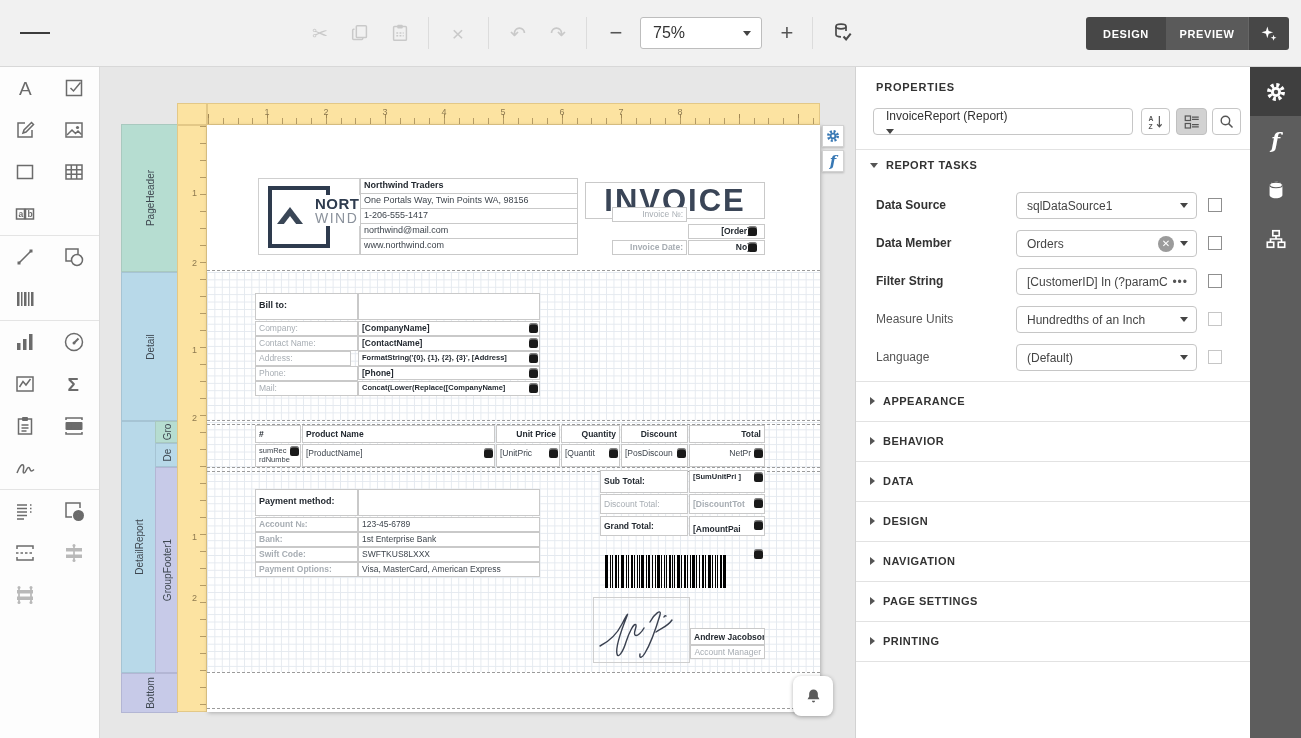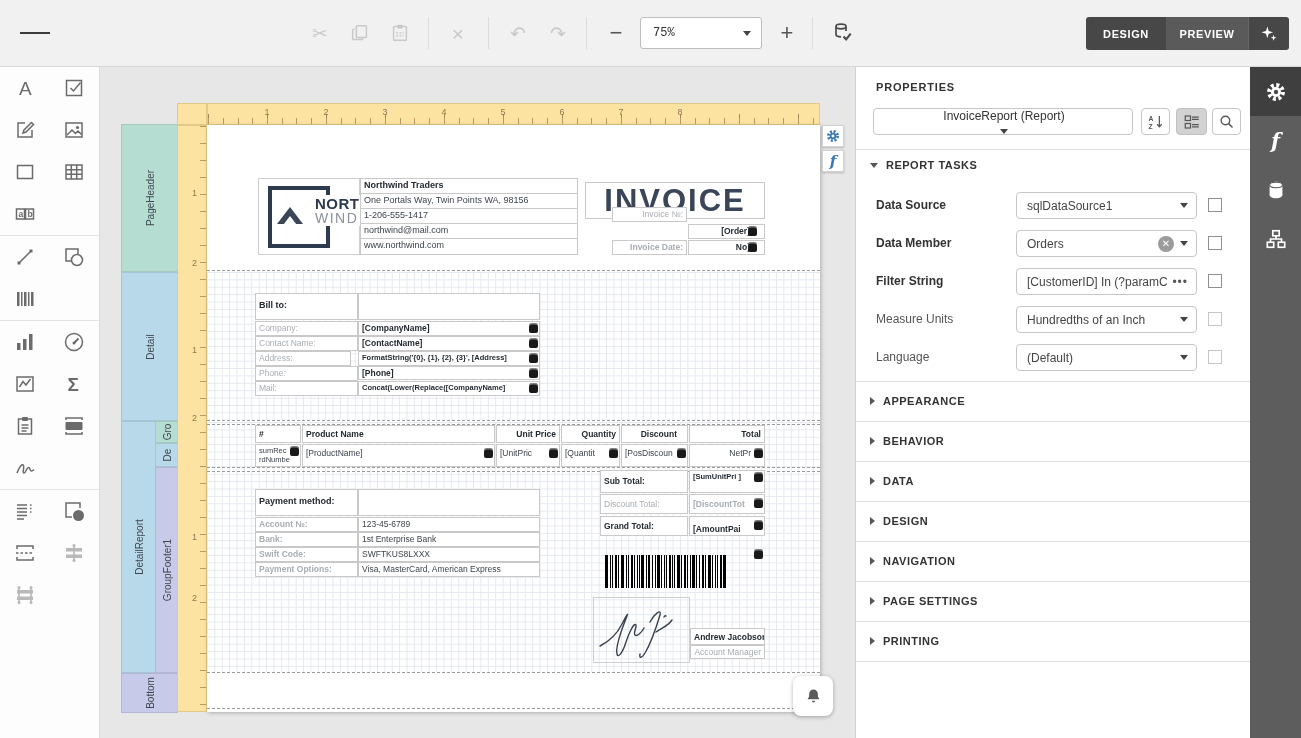--- a/index.html
+++ b/index.html
@@ -8,21 +8,21 @@
 
   
   .toolbar { position:absolute; left:0; top:0; width:1301px; height:67px; background:#f1f1f1; border-bottom:1px solid #d8d8d8; z-index:30; }
   .tbi { position:absolute; top:17px; width:30px; height:32px; display:flex; align-items:center; justify-content:center; cursor:pointer; }
   .tbi.dis { cursor:default; }
   .tsep { position:absolute; top:17px; width:1px; height:32px; background:#dcdcdc; }
   .menu-btn span { display:block; width:21px; height:2.5px; background:#3c3c3c; margin:2.1px 0; }
   .glyph { font-size:19px; color:#555; line-height:1; }
   .glyph.dis { color:#c9c9c9; }
   .zoom-combo { position:absolute; left:640px; top:17px; width:122px; height:32px; background:#fff; border:1px solid #bdbdbd; border-radius:3px; display:flex; align-items:center; padding:0 10px 0 12px; cursor:pointer; }
-  .zoom-combo .zval { flex:1; font-size:12px; color:#333;font-family:Liberation Mono, monospace; }
+  .zoom-combo .zval { flex:1; font-size:16px; color:#333; }
   .caret { width:0; height:0; border-left:4px solid transparent; border-right:4px solid transparent; border-top:5px solid #444; }
   .mode-group { position:absolute; right:12px; top:17px; height:33px; display:flex; border-radius:3px; overflow:hidden; }
   .mode-btn { height:33px; display:flex; align-items:center; justify-content:center; color:#fff; font-size:11px; font-weight:bold; letter-spacing:.6px; cursor:pointer; }
   .mode-design { width:80px; background:#474747; }
   .mode-preview { width:82px; background:#5a5a5a; }
   .mode-sparkle { width:41px; background:#474747; border-left:1px solid #666; }
 
   
   .toolbox { position:absolute; left:0; top:67px; width:100px; height:671px; background:#fdfdfd; border-right:1px solid #dcdcdc; z-index:20; }
   .tool-row { display:flex; height:42px; }
@@ -77,21 +77,21 @@
   .logo-txt .l2 { font-size:14px; color:#8b929c; letter-spacing:1.5px; }
 
   .inv-title { position:absolute; left:378px; top:57px; width:180px; height:37px; border:1px solid #c9c9c9; display:flex; align-items:center; justify-content:center; font-size:31px; font-weight:bold; color:#3a4557; letter-spacing:2px; cursor:pointer; }
 
   .smart { position:absolute; width:22px; height:22px; background:#fff; border:1px solid #d2d2d2; box-shadow:0 1px 2px rgba(0,0,0,.2); display:flex; align-items:center; justify-content:center; cursor:pointer; z-index:5; }
   .bell-btn { position:absolute; left:693px; top:609px; width:40px; height:40px; background:#fff; border-radius:8px; box-shadow:0 1px 4px rgba(0,0,0,.3); display:flex; align-items:center; justify-content:center; cursor:pointer; z-index:6; }
 
   
   .props { position:absolute; left:855px; top:67px; width:395px; height:671px; background:#fff; border-left:1px solid #d2d2d2; }
   .props-title { position:absolute; left:20px; top:14px; font-size:11px; font-weight:bold; color:#333; letter-spacing:.8px; }
-  .sel-combo { position:absolute; left:17px; top:41px; width:260px; height:27px; border:1px solid #c6c6c6; border-radius:4px; background:#fff; display:flex; align-items:center; padding:0 10px 0 12px; cursor:pointer;flex-direction:column; }
+  .sel-combo { position:absolute; left:17px; top:41px; width:260px; height:27px; border:1px solid #c6c6c6; border-radius:4px; background:#fff; display:flex; padding:0 10px 0 12px; cursor:pointer;flex-direction:column; }
   .sel-combo .sval { flex:1; font-size:12px; color:#333; }
   .pbtn { position:absolute; top:41px; height:27px; border:1px solid #c6c6c6; border-radius:4px; background:#fff; display:flex; align-items:center; justify-content:center; cursor:pointer; }
   .pbtn.active { background:#d2d2d2; border-color:#c0c0c0; }
   .phr { position:absolute; left:0; width:395px; height:1px; background:#e2e2e2; }
   .sect-head { position:absolute; left:14px; display:flex; align-items:center; gap:8px; font-size:11px; font-weight:bold; color:#333; letter-spacing:.5px; cursor:pointer; }
   .tri-r { width:0; height:0; border-top:4px solid transparent; border-bottom:4px solid transparent; border-left:5px solid #555; }
   .tri-d { width:0; height:0; border-left:4px solid transparent; border-right:4px solid transparent; border-top:5px solid #555; }
   .prow-label { position:absolute; left:20px; font-size:12px; color:#555; }
   .prow-label.bold { font-weight:bold; color:#333; }
   .pctl { position:absolute; left:160px; width:181px; height:27px; border:1px solid #c6c6c6; border-radius:4px; background:#fff; display:flex; align-items:center; padding:0 8px 0 10px; cursor:pointer; }

